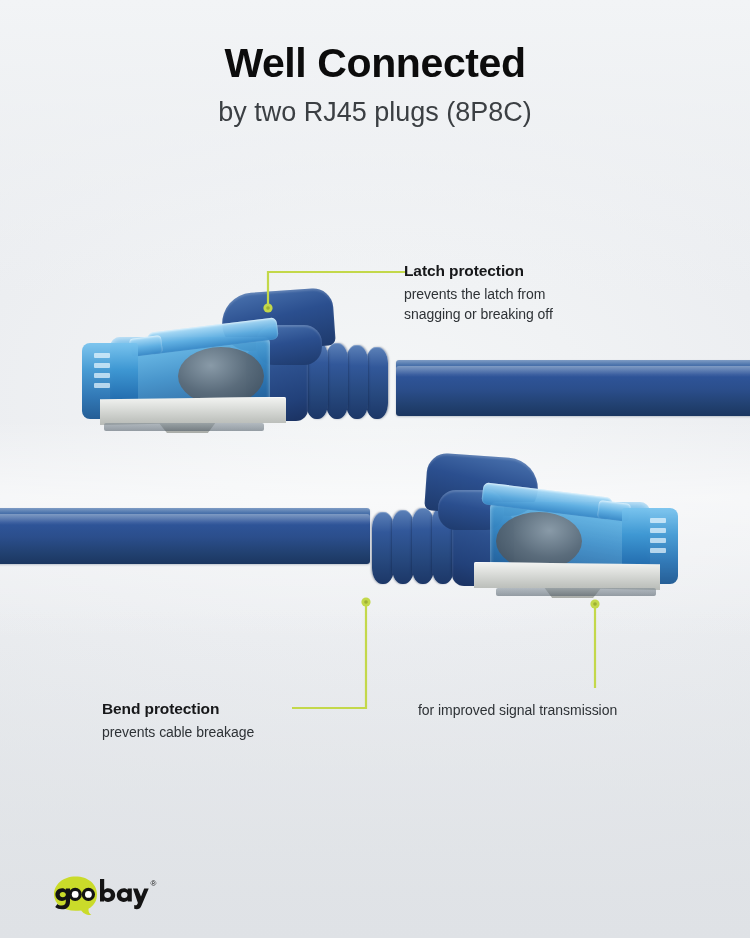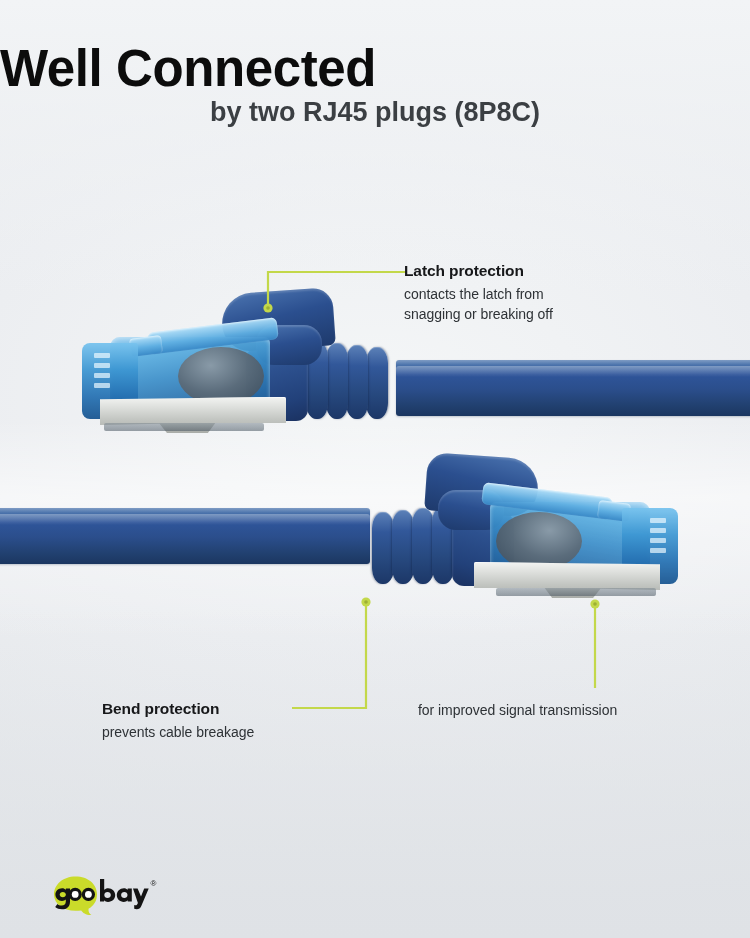--- a/index.html
+++ b/index.html
@@ -19,26 +19,26 @@
   
   .sweep{
     position:absolute;left:0;right:0;pointer-events:none;
   }
   .sweep-top{top:0;height:300px;background:linear-gradient(180deg,#f2f4f6 0%,rgba(242,244,246,0) 100%);}
   .sweep-bot{bottom:0;height:330px;background:linear-gradient(0deg,#dfe2e6 0%,rgba(223,226,230,0) 100%);}
   .sweep-mid{top:420px;height:220px;background:linear-gradient(180deg,rgba(255,255,255,0) 0%,rgba(255,255,255,.55) 35%,rgba(255,255,255,0) 100%);}
 
   
   .title{
-    position:absolute;left:0;right:0;top:42px;text-align:left;
-    font-size:51px;font-weight:bold;letter-spacing:-.4px;color:#0c0c0c;line-height:1.05;
+    position:absolute;left:0;right:0;top:42px;text-align:center;
+    font-size:41px;font-weight:bold;letter-spacing:-.4px;color:#0c0c0c;line-height:1.05;
   }
   .subtitle{
     position:absolute;left:0;right:0;top:97px;text-align:center;
-    font-size:27px;font-weight:bold;color:#3b3f43;line-height:1.15;
+    font-size:27px;font-weight:normal;color:#3b3f43;line-height:1.15;
   }
 
   
   .callout{position:absolute;}
   .callout .c-head{
     font-size:15.5px;font-weight:bold;color:#17181a;letter-spacing:-.1px;
     margin:0 0 3px 0;line-height:1.2;
   }
   .callout .c-line{
     font-size:14px;color:#2e3236;line-height:1.43;letter-spacing:-.05px;white-space:nowrap;
@@ -224,21 +224,21 @@
     </g>
     <g fill="#7f9021" opacity=".55">
       <circle cx="268" cy="308" r="1.8"></circle>
       <circle cx="366" cy="602" r="1.8"></circle>
       <circle cx="595" cy="604" r="1.8"></circle>
     </g>
   </svg>
 
   <div class="callout" id="callout-latch">
     <div class="c-head">Latch protection</div>
-    <div class="c-line">contacts the latch from</div>
+    <div class="c-line">prevents the latch from</div>
     <div class="c-line">snagging or breaking off</div>
   </div>
 
   <div class="callout" id="callout-bend">
     <div class="c-head">Bend protection</div>
     <div class="c-line">prevents cable breakage</div>
   </div>
 
   <div class="callout" id="callout-gold">
     <div class="c-line">for improved signal transmission</div>

